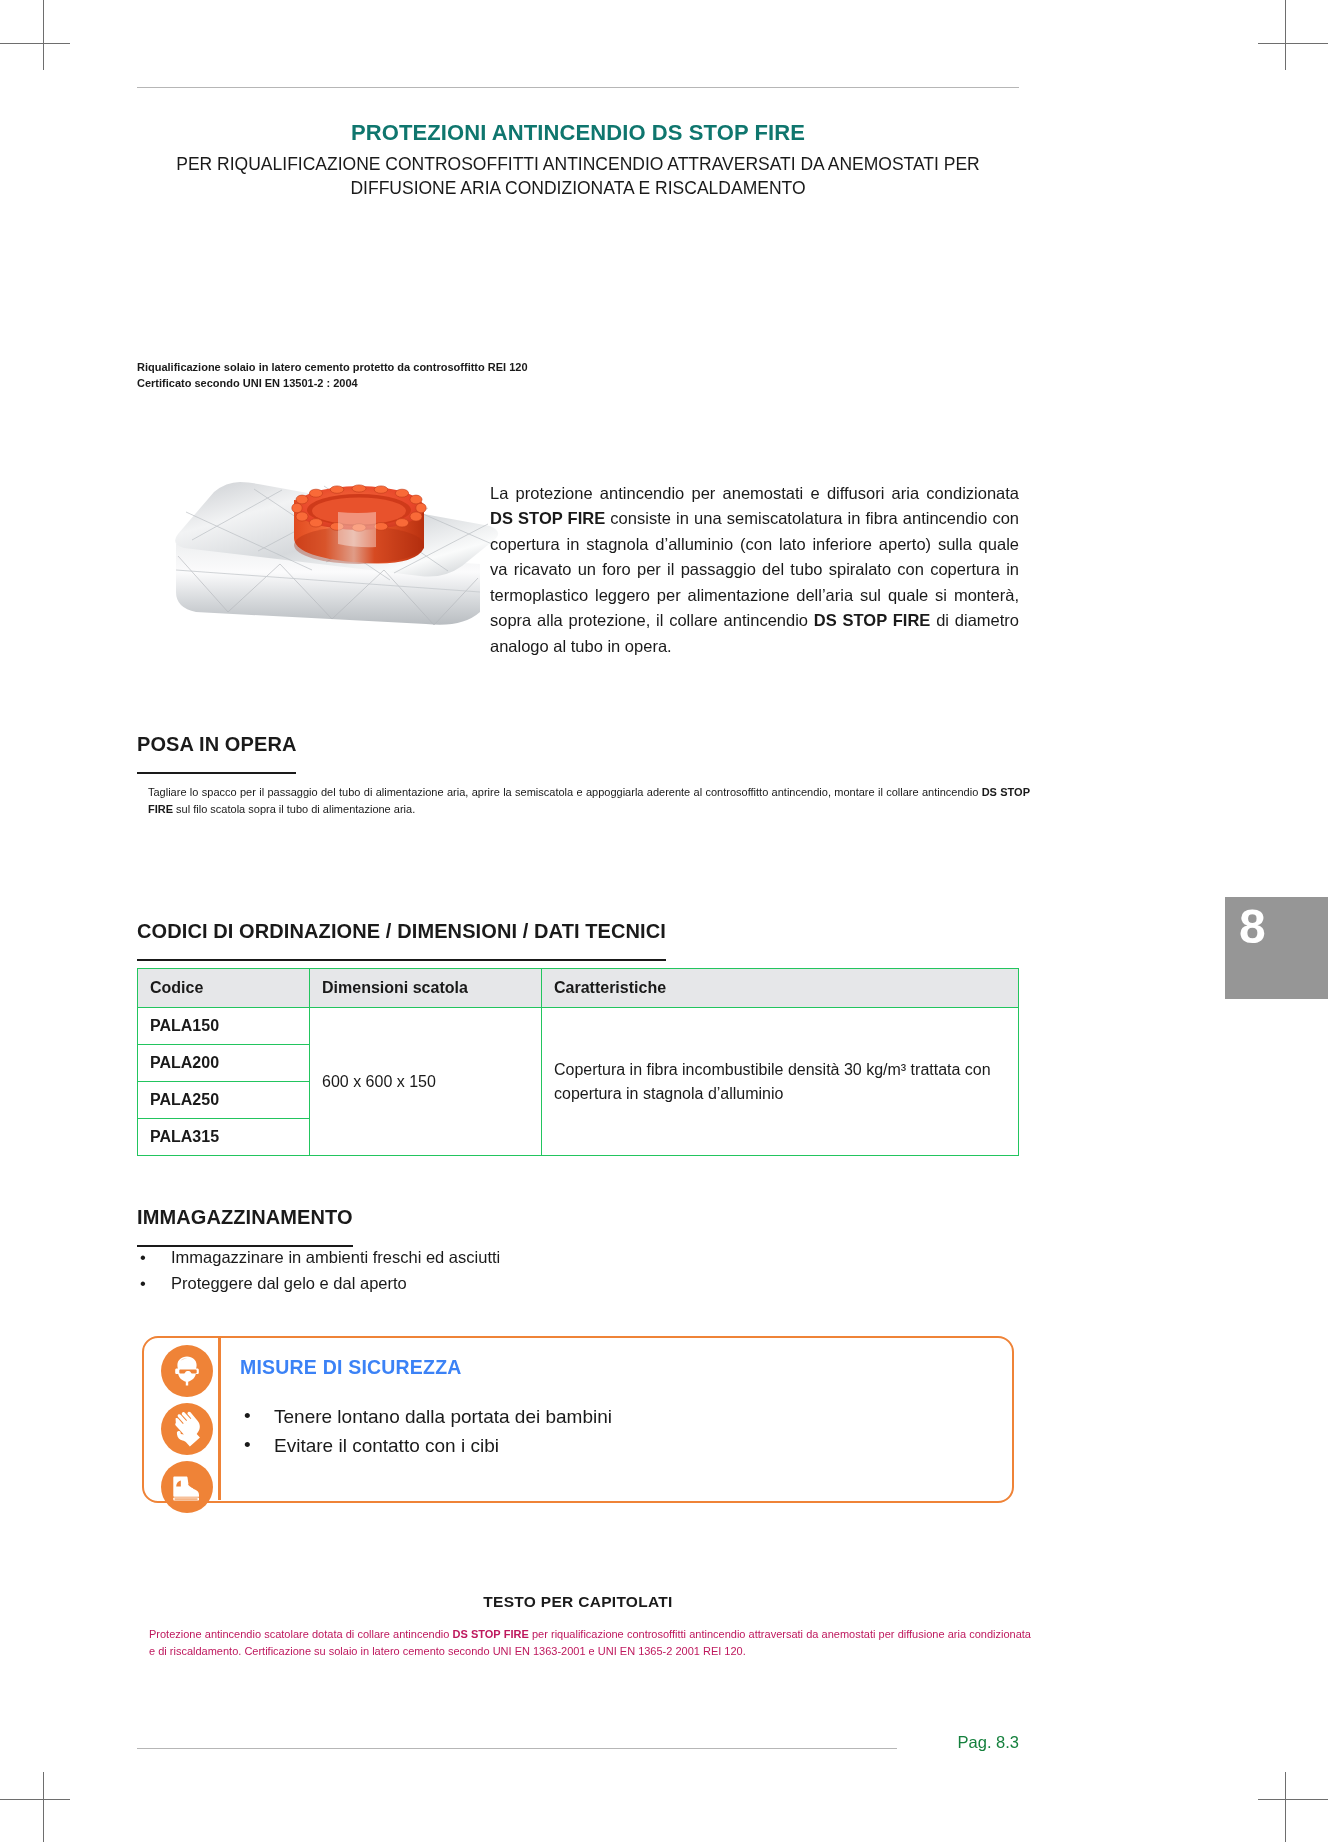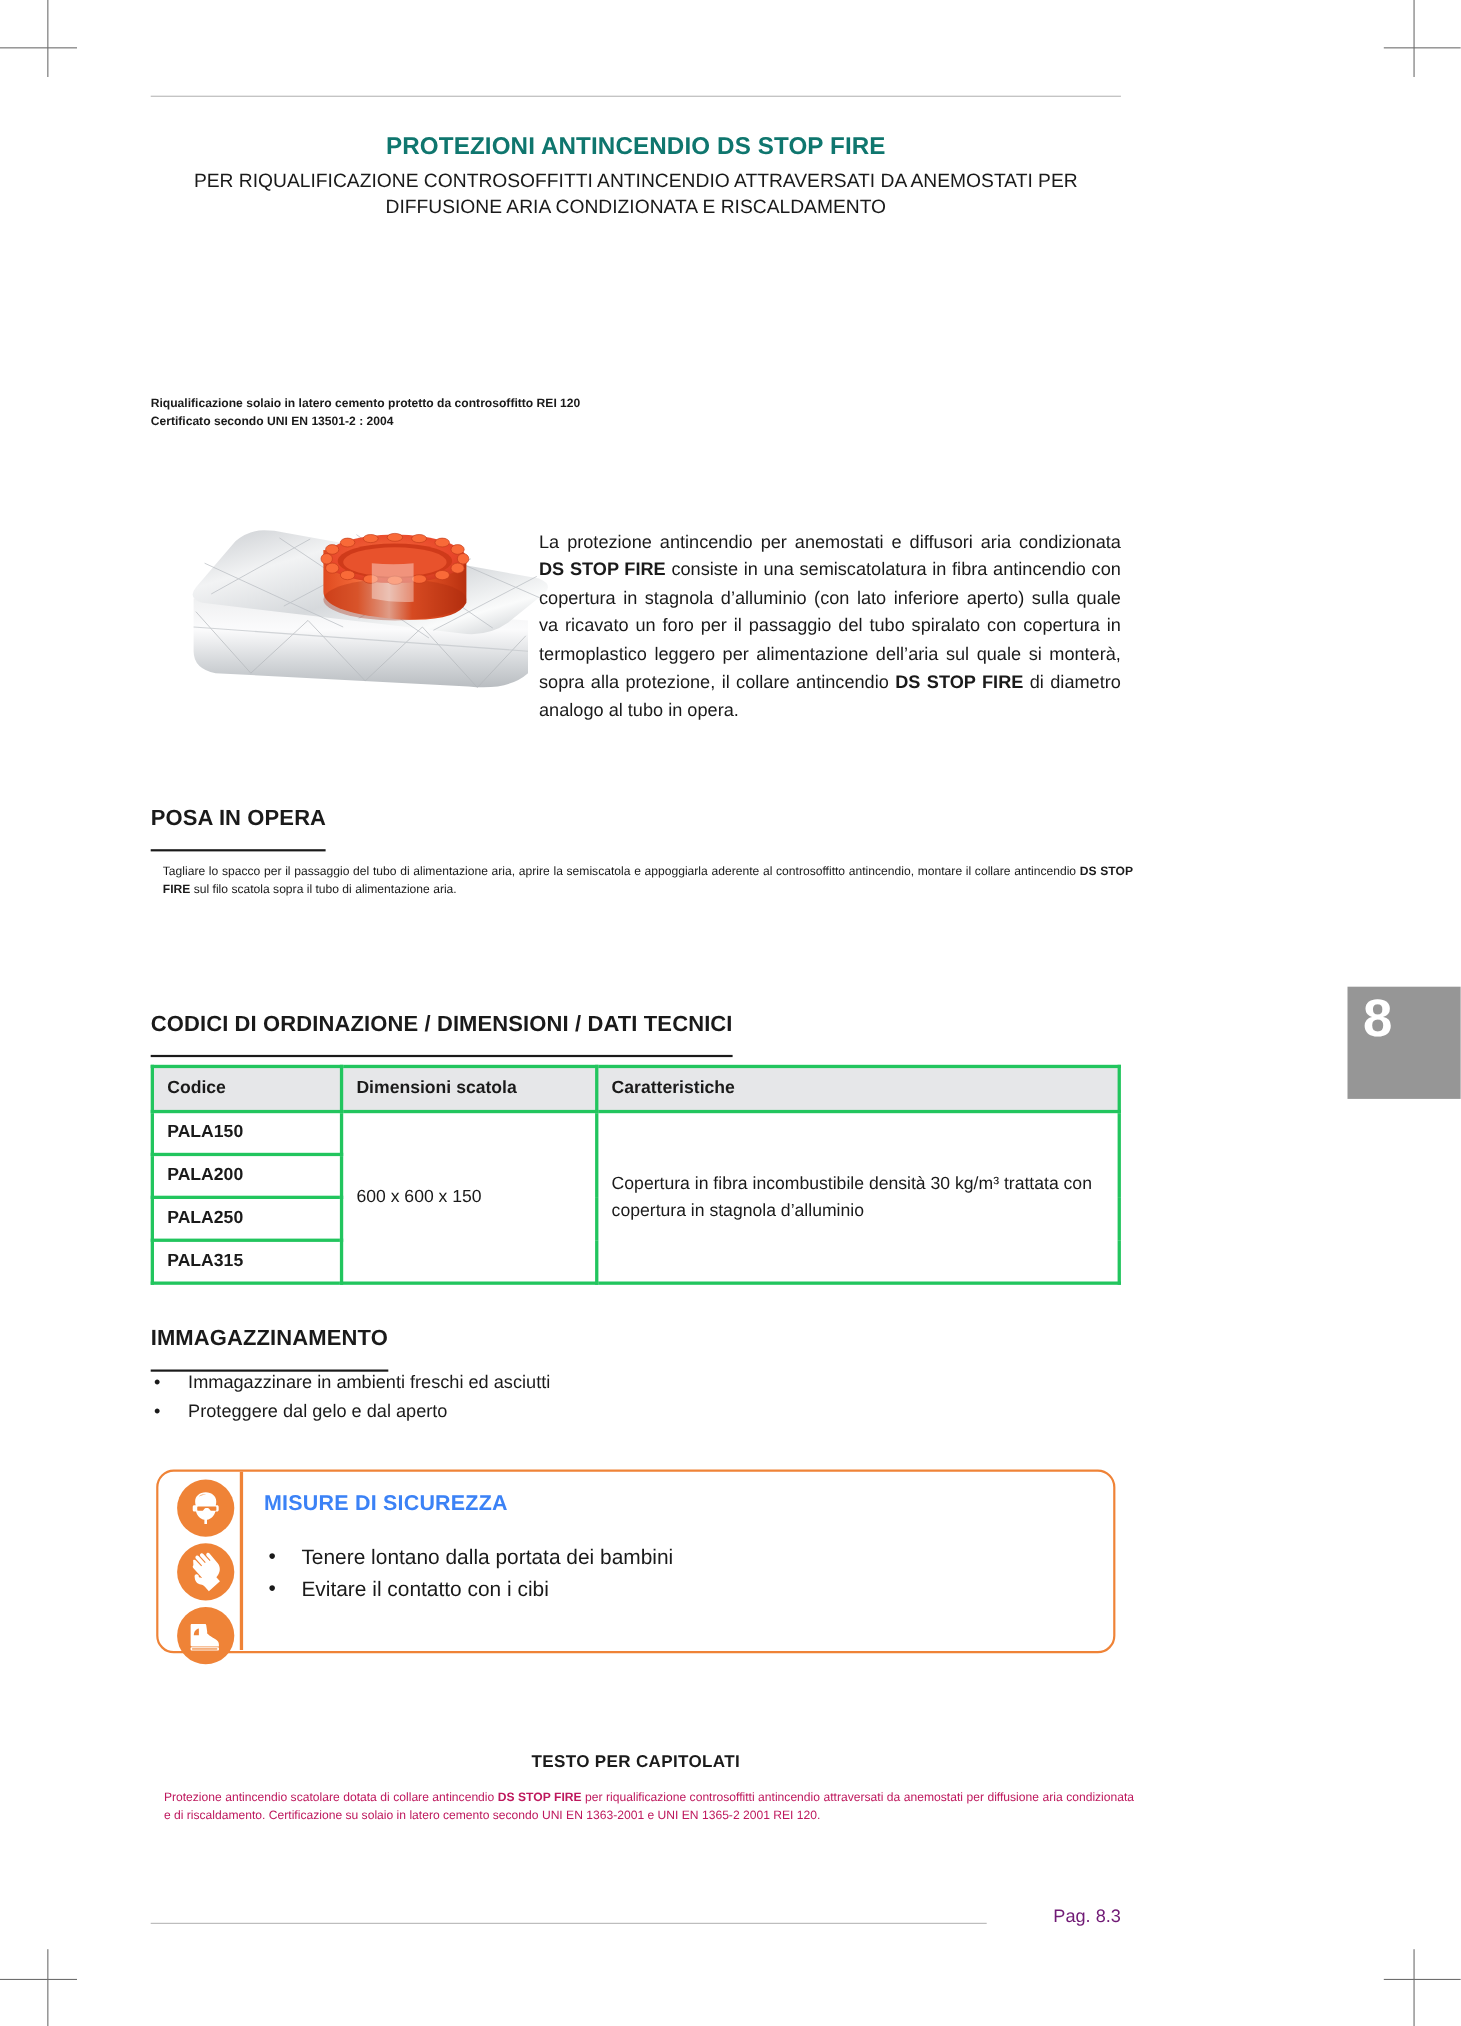--- a/index.html
+++ b/index.html
@@ -148,21 +148,21 @@
     position: absolute;
     left: 0;
     top: 968px;
     width: 882px;
     border-collapse: collapse;
     font-size: 16px;
     table-layout: fixed;
   }
   .data-table th,
   .data-table td {
-    border: 3px solid #22c55e;
+    border: 1px solid #22c55e;
     padding: 9px 12px;
     text-align: left;
     vertical-align: middle;
   }
   .data-table thead th {
     background: #e6e7e9;
     font-weight: bold;
     height: 20px;
   }
   .col-code  { width: 172px; }
@@ -292,21 +292,21 @@
     color: #be185d;
     text-align: justify;
   }
   .capitolati-text b { font-weight: bold; }
 
   .page-num {
     position: absolute;
     right: 0;
     top: 1733px;
     font-size: 16.5px;
-    color: #701a75;
+    color: #15803d;
   }
 
   
   .chapter-tab {
     position: absolute;
     left: 1225px;
     top: 897px;
     width: 103px;
     height: 102px;
     background: #969696;

